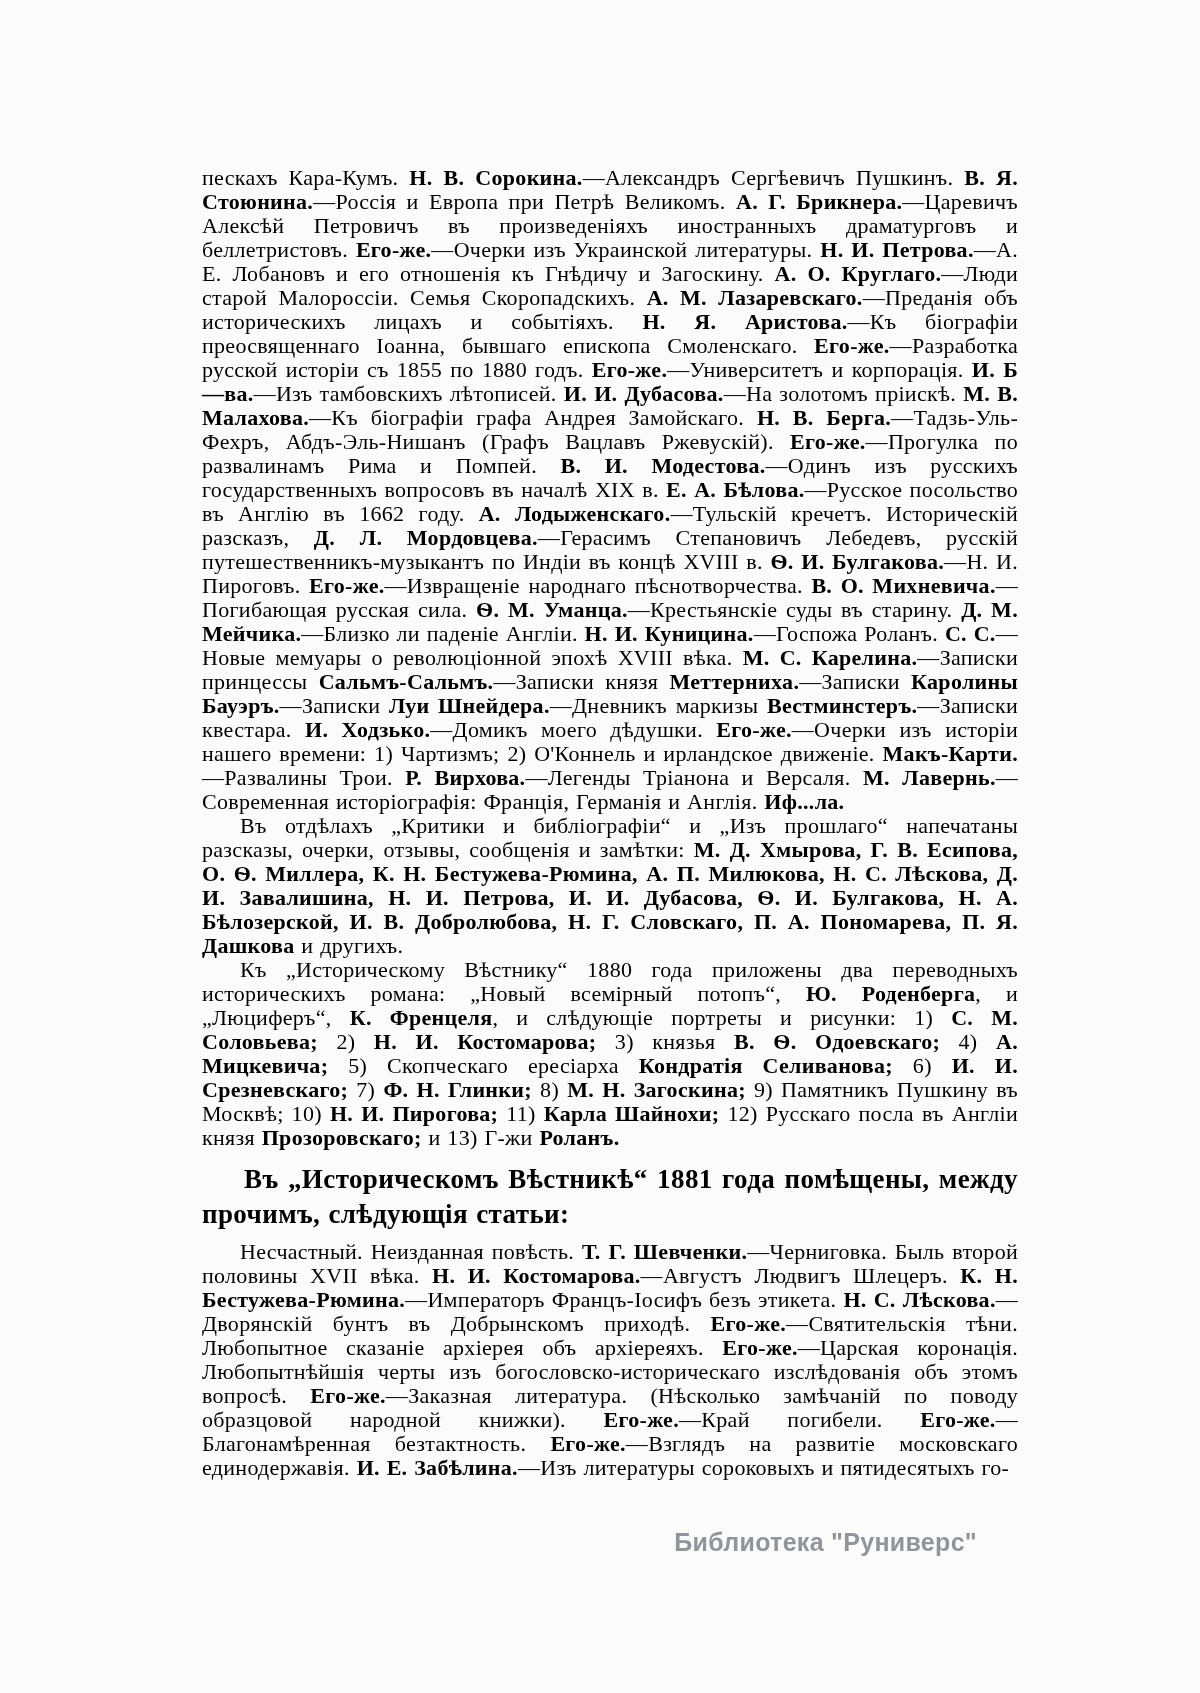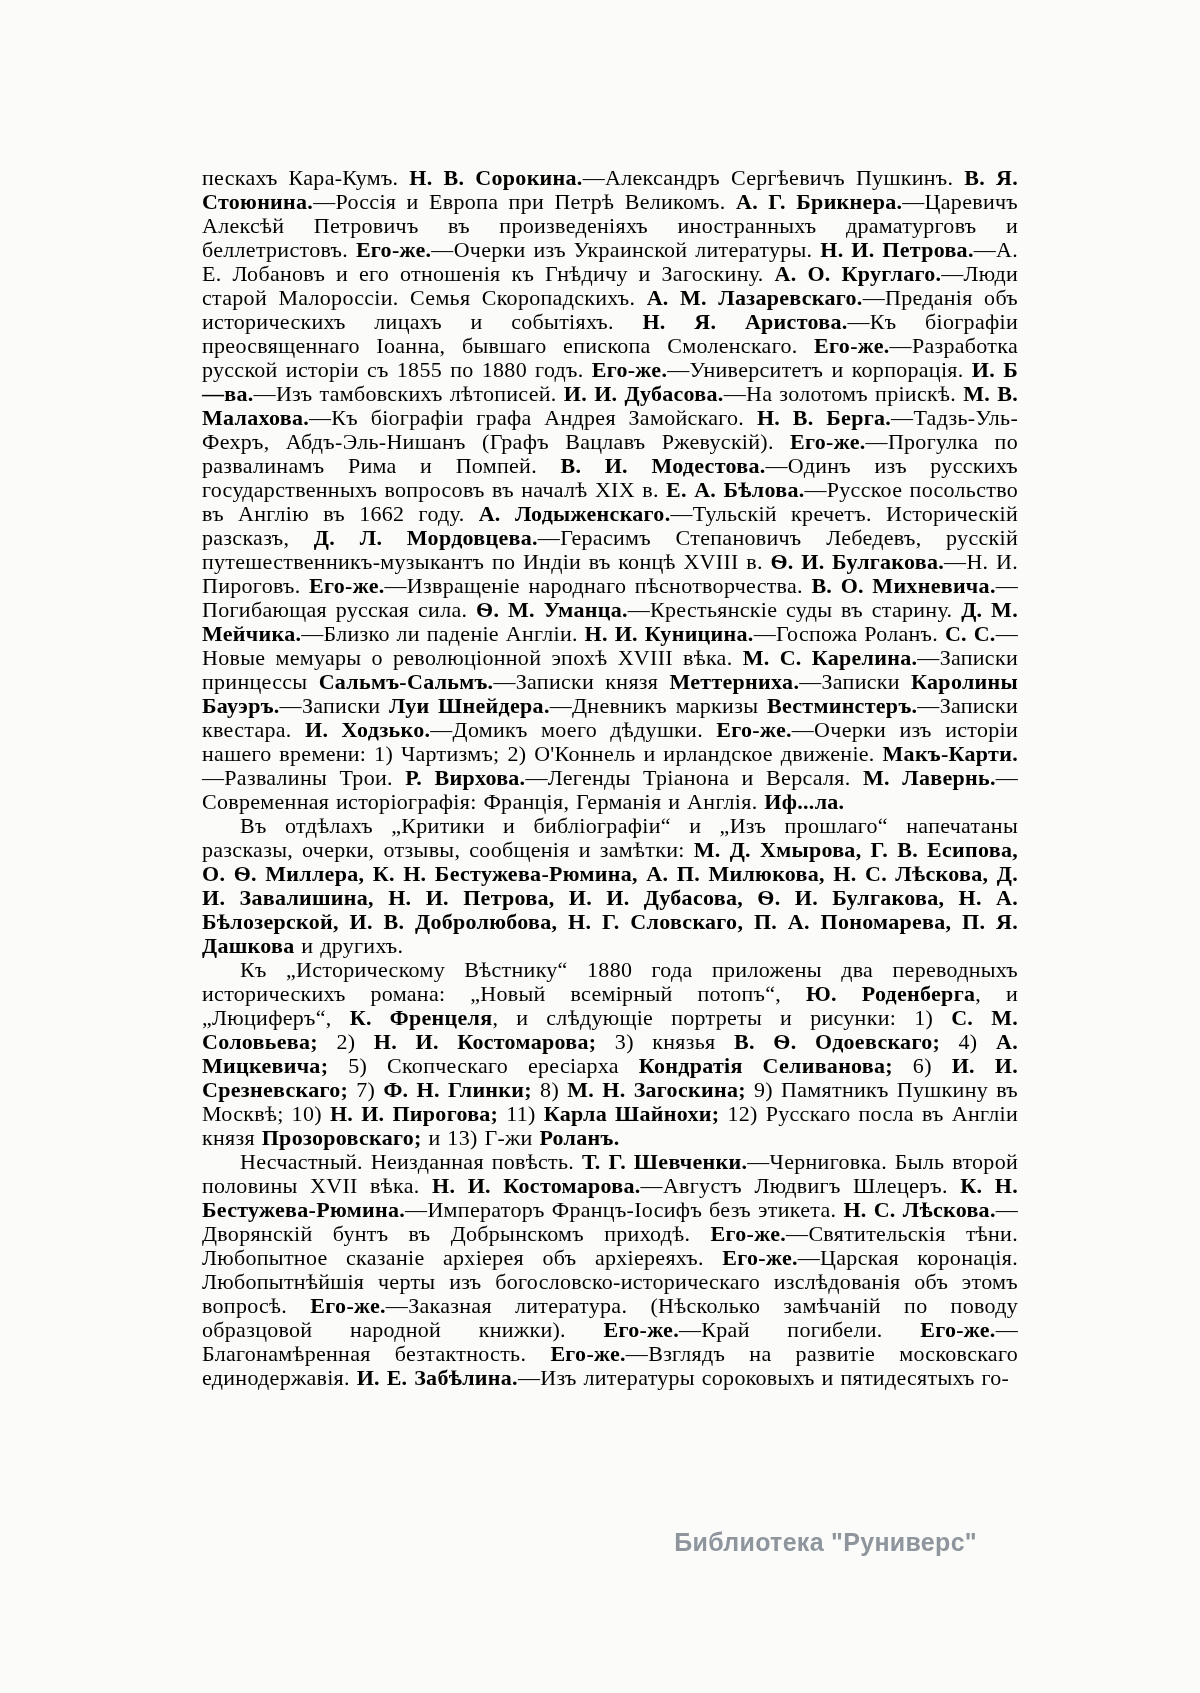--- a/index.html
+++ b/index.html
@@ -54,16 +54,17 @@
   }
 </style>
 </head>
 <body>
 
 <div class="page">
   <div class="text-block">
     <p class="par no-indent"><span>пескахъ Кара-Кумъ. </span><b>Н. В. Сорокина.</b><span>—Александръ Сергѣевичъ Пушкинъ. </span><b>В. Я. Стоюнина.</b><span>—Россія и Европа при Петрѣ Великомъ. </span><b>А. Г. Брикнера.</b><span>—Царевичъ Алексѣй Петровичъ въ произведеніяхъ иностранныхъ драматурговъ и беллетристовъ. </span><b>Его-же.</b><span>—Очерки изъ Украинской литературы. </span><b>Н. И. Петрова.</b><span>—А. Е. Лобановъ и его отношенія къ Гнѣдичу и Загоскину. </span><b>А. О. Круглаго.</b><span>—Люди старой Малороссіи. Семья Скоропадскихъ. </span><b>А. М. Лазаревскаго.</b><span>—Преданія объ историческихъ лицахъ и событіяхъ. </span><b>Н. Я. Аристова.</b><span>—Къ біографіи преосвященнаго Іоанна, бывшаго епископа Смоленскаго. </span><b>Его-же.</b><span>—Разработка русской исторіи съ 1855 по 1880 годъ. </span><b>Его-же.</b><span>—Университетъ и корпорація. </span><b>И. Б—ва.</b><span>—Изъ тамбовскихъ лѣтописей. </span><b>И. И. Дубасова.</b><span>—На золотомъ пріискѣ. </span><b>М. В. Малахова.</b><span>—Къ біографіи графа Андрея Замойскаго. </span><b>Н. В. Берга.</b><span>—Тадзь-Уль-Фехръ, Абдъ-Эль-Нишанъ (Графъ Вацлавъ Ржевускій). </span><b>Его-же.</b><span>—Прогулка по развалинамъ Рима и Помпей. </span><b>В. И. Модестова.</b><span>—Одинъ изъ русскихъ государственныхъ вопросовъ въ началѣ XIX в. </span><b>Е. А. Бѣлова.</b><span>—Русское посольство въ Англію въ 1662 году. </span><b>А. Лодыженскаго.</b><span>—Тульскій кречетъ. Историческій разсказъ, </span><b>Д. Л. Мордовцева.</b><span>—Герасимъ Степановичъ Лебедевъ, русскій путешественникъ-музыкантъ по Индіи въ концѣ XVIII в. </span><b>Ѳ. И. Булгакова.</b><span>—Н. И. Пироговъ. </span><b>Его-же.</b><span>—Извращеніе народнаго пѣснотворчества. </span><b>В. О. Михневича.</b><span>—Погибающая русская сила. </span><b>Ѳ. М. Уманца.</b><span>—Крестьянскіе суды въ старину. </span><b>Д. М. Мейчика.</b><span>—Близко ли паденіе Англіи. </span><b>Н. И. Куницина.</b><span>—Госпожа Роланъ. </span><b>С. С.</b><span>—Новые мемуары о революціонной эпохѣ XVIII вѣка. </span><b>М. С. Карелина.</b><span>—Записки принцессы </span><b>Сальмъ-Сальмъ.</b><span>—Записки князя </span><b>Меттерниха.</b><span>—Записки </span><b>Каролины Бауэръ.</b><span>—Записки </span><b>Луи Шнейдера.</b><span>—Дневникъ маркизы </span><b>Вестминстеръ.</b><span>—Записки квестара. </span><b>И. Ходзько.</b><span>—Домикъ моего дѣдушки. </span><b>Его-же.</b><span>—Очерки изъ исторіи нашего времени: 1) Чартизмъ; 2) О'Коннель и ирландское движеніе. </span><b>Макъ-Карти.</b><span>—Развалины Трои. </span><b>Р. Вирхова.</b><span>—Легенды Тріанона и Версаля. </span><b>М. Лавернь.</b><span>—Современная исторіографія: Франція, Германія и Англія. </span><b>Иф...ла.</b></p>
     <p class="par"><span>Въ отдѣлахъ „Критики и библіографіи“ и „Изъ прошлаго“ напечатаны разсказы, очерки, отзывы, сообщенія и замѣтки: </span><b>М. Д. Хмырова, Г. В. Есипова, О. Ѳ. Миллера, К. Н. Бестужева-Рюмина, А. П. Милюкова, Н. С. Лѣскова, Д. И. Завалишина, Н. И. Петрова, И. И. Дубасова, Ѳ. И. Булгакова, Н. А. Бѣлозерской, И. В. Добролюбова, Н. Г. Словскаго, П. А. Пономарева, П. Я. Дашкова</b><span> и другихъ.</span></p>
     <p class="par"><span>Къ „Историческому Вѣстнику“ 1880 года приложены два переводныхъ историческихъ романа: „Новый всемірный потопъ“, </span><b>Ю. Роденберга</b><span>, и „Люциферъ“, </span><b>К. Френцеля</b><span>, и слѣдующіе портреты и рисунки: 1) </span><b>С. М. Соловьева;</b><span> 2) </span><b>Н. И. Костомарова;</b><span> 3) князья </span><b>В. Ѳ. Одоевскаго;</b><span> 4) </span><b>А. Мицкевича;</b><span> 5) Скопческаго ересіарха </span><b>Кондратія Селиванова;</b><span> 6) </span><b>И. И. Срезневскаго;</b><span> 7) </span><b>Ф. Н. Глинки;</b><span> 8) </span><b>М. Н. Загоскина;</b><span> 9) Памятникъ Пушкину въ Москвѣ; 10) </span><b>Н. И. Пирогова;</b><span> 11) </span><b>Карла Шайнохи;</b><span> 12) Русскаго посла въ Англіи князя </span><b>Прозоровскаго;</b><span> и 13) Г-жи </span><b>Роланъ.</b></p>
+    <p class="par heading"><b>Въ „Историческомъ Вѣстникѣ“ 1881 года помѣщены, между прочимъ, слѣдующія статьи:</b></p>
     <p class="par"><span>Несчастный. Неизданная повѣсть. </span><b>Т. Г. Шевченки.</b><span>—Черниговка. Быль второй половины XVII вѣка. </span><b>Н. И. Костомарова.</b><span>—Августъ Людвигъ Шлецеръ. </span><b>К. Н. Бестужева-Рюмина.</b><span>—Императоръ Францъ-Іосифъ безъ этикета. </span><b>Н. С. Лѣскова.</b><span>—Дворянскій бунтъ въ Добрынскомъ приходѣ. </span><b>Его-же.</b><span>—Святительскія тѣни. Любопытное сказаніе архіерея объ архіереяхъ. </span><b>Его-же.</b><span>—Царская коронація. Любопытнѣйшія черты изъ богословско-историческаго изслѣдованія объ этомъ вопросѣ. </span><b>Его-же.</b><span>—Заказная литература. (Нѣсколько замѣчаній по поводу образцовой народной книжки). </span><b>Его-же.</b><span>—Край погибели. </span><b>Его-же.</b><span>—Благонамѣренная безтактность. </span><b>Его-же.</b><span>—Взглядъ на развитіе московскаго единодержавія. </span><b>И. Е. Забѣлина.</b><span>—Изъ литературы сороковыхъ и пятидесятыхъ го-</span></p>
   </div>
   <div class="watermark">Библиотека "Руниверс"</div>
 </div>
 
 </body></html>

